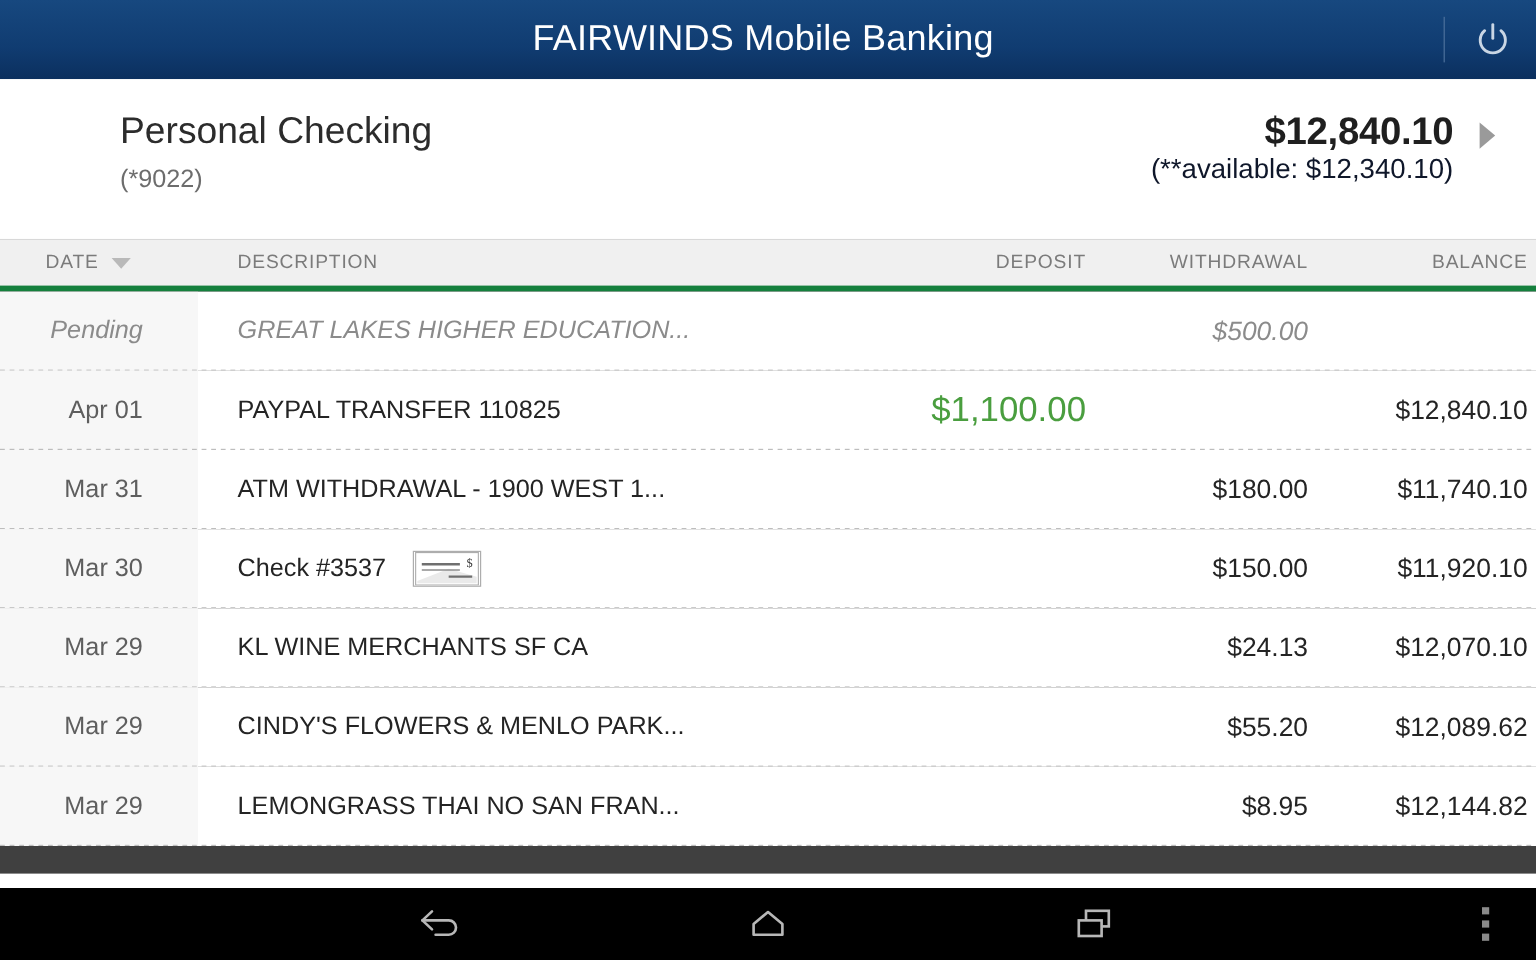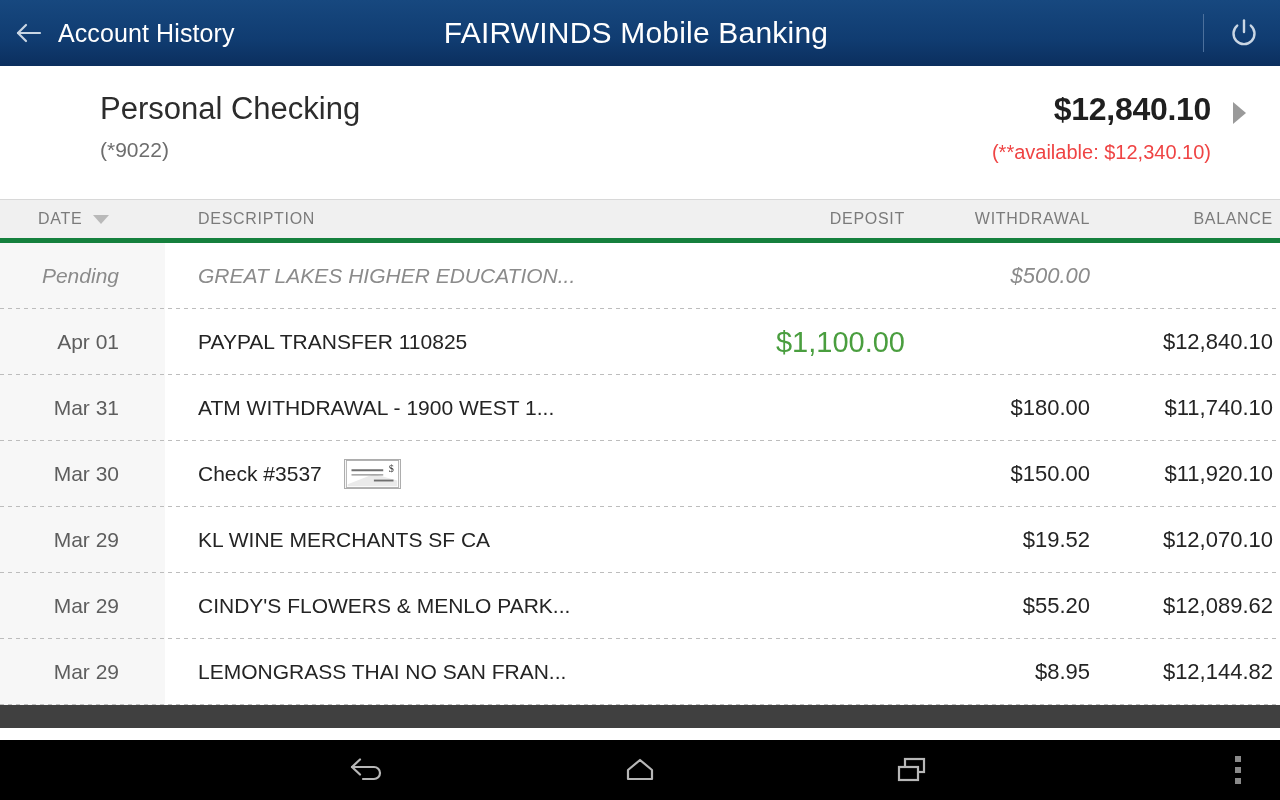--- a/index.html
+++ b/index.html
@@ -119,23 +119,22 @@
   }
   .account-balance-block { text-align: right; }
   .account-balance {
     font-size: 32px;
     color: #1f1f1f;
     font-weight: 700;
     line-height: 1.08;
     letter-spacing: -0.3px;
   }
   .account-available {
-    font-size: 20px;
-    color: #ef4444;
-    margin-top: 14px;
+    font-size: 23px;
+    color: #0f172a;
     white-space: nowrap;
   }
   .account-chevron {
     margin-left: 22px;
     margin-top: 10px;
     width: 0;
     height: 0;
     border-top: 11px solid transparent;
     border-bottom: 11px solid transparent;
     border-left: 13px solid #9a9a9a;
@@ -298,29 +297,20 @@
     height: 6px;
     background: #8a8a8a;
   }
 </style>
 </head>
 <body>
 
 <div id="app">
 
   <div class="appbar">
-    <div class="appbar-left">
-      <svg class="back-arrow" viewBox="0 0 30 30">
-        <g stroke="#c9d6e4" stroke-width="2.2" fill="none" stroke-linecap="round" stroke-linejoin="round">
-          <line x1="4" y1="15" x2="26" y2="15"></line>
-          <polyline points="12,7 4,15 12,23"></polyline>
-        </g>
-      </svg>
-      <span class="appbar-back-label">Account History</span>
-    </div>
 
     <div class="appbar-title">FAIRWINDS Mobile Banking</div>
 
     <div class="appbar-right">
       <div class="appbar-divider"></div>
       <div class="power-btn">
         <svg width="36" height="36" viewBox="0 0 36 36">
           <path d="M11.2 10.6 A 10.5 10.5 0 1 0 24.8 10.6" fill="none" stroke="#c9d6e4" stroke-width="2.4" stroke-linecap="round"></path>
           <line x1="18" y1="5.5" x2="18" y2="17" stroke="#c9d6e4" stroke-width="2.4" stroke-linecap="round"></line>
         </svg>
@@ -397,21 +387,21 @@
         <div class="cell c-deposit"></div>
         <div class="cell c-withdrawal">$150.00</div>
         <div class="cell c-balance">$11,920.10</div>
       </div>
       <div class="row">
         <div class="cell c-date">Mar 29</div>
         <div class="cell c-desc">
           <span>KL WINE MERCHANTS SF CA</span>
         </div>
         <div class="cell c-deposit"></div>
-        <div class="cell c-withdrawal">$19.52</div>
+        <div class="cell c-withdrawal">$24.13</div>
         <div class="cell c-balance">$12,070.10</div>
       </div>
       <div class="row">
         <div class="cell c-date">Mar 29</div>
         <div class="cell c-desc">
           <span>CINDY'S FLOWERS &amp; MENLO PARK...</span>
         </div>
         <div class="cell c-deposit"></div>
         <div class="cell c-withdrawal">$55.20</div>
         <div class="cell c-balance">$12,089.62</div>

